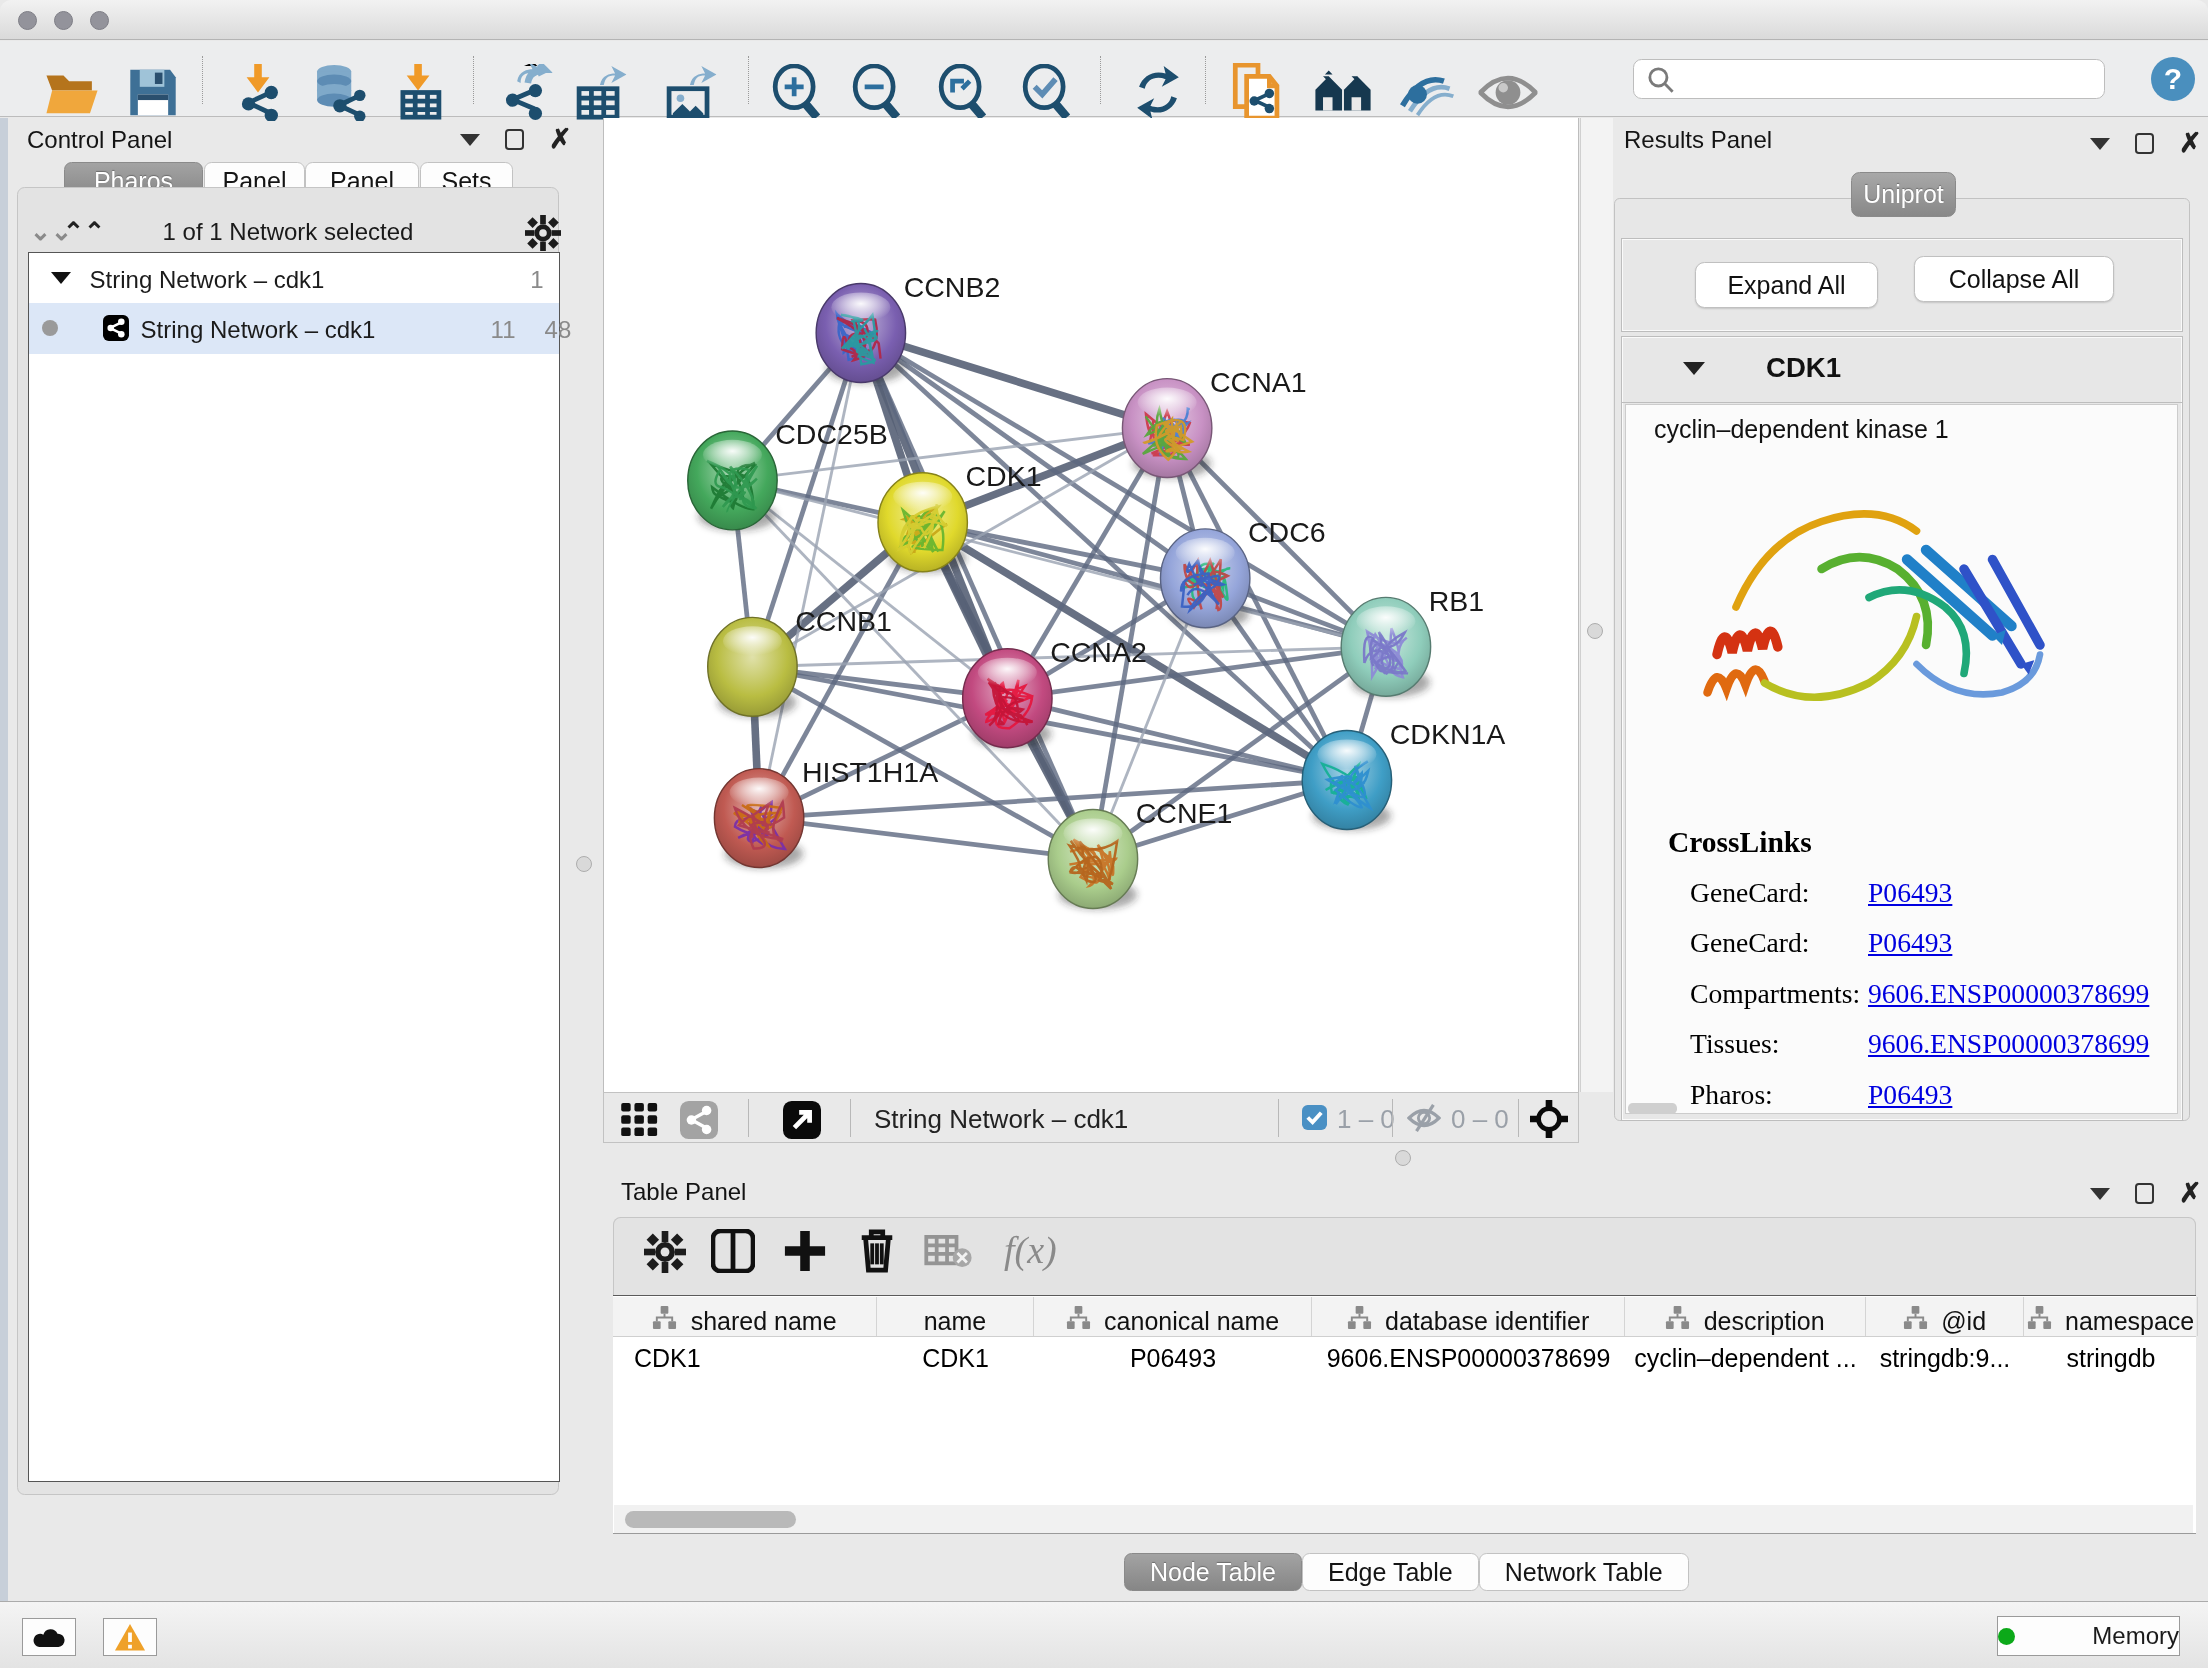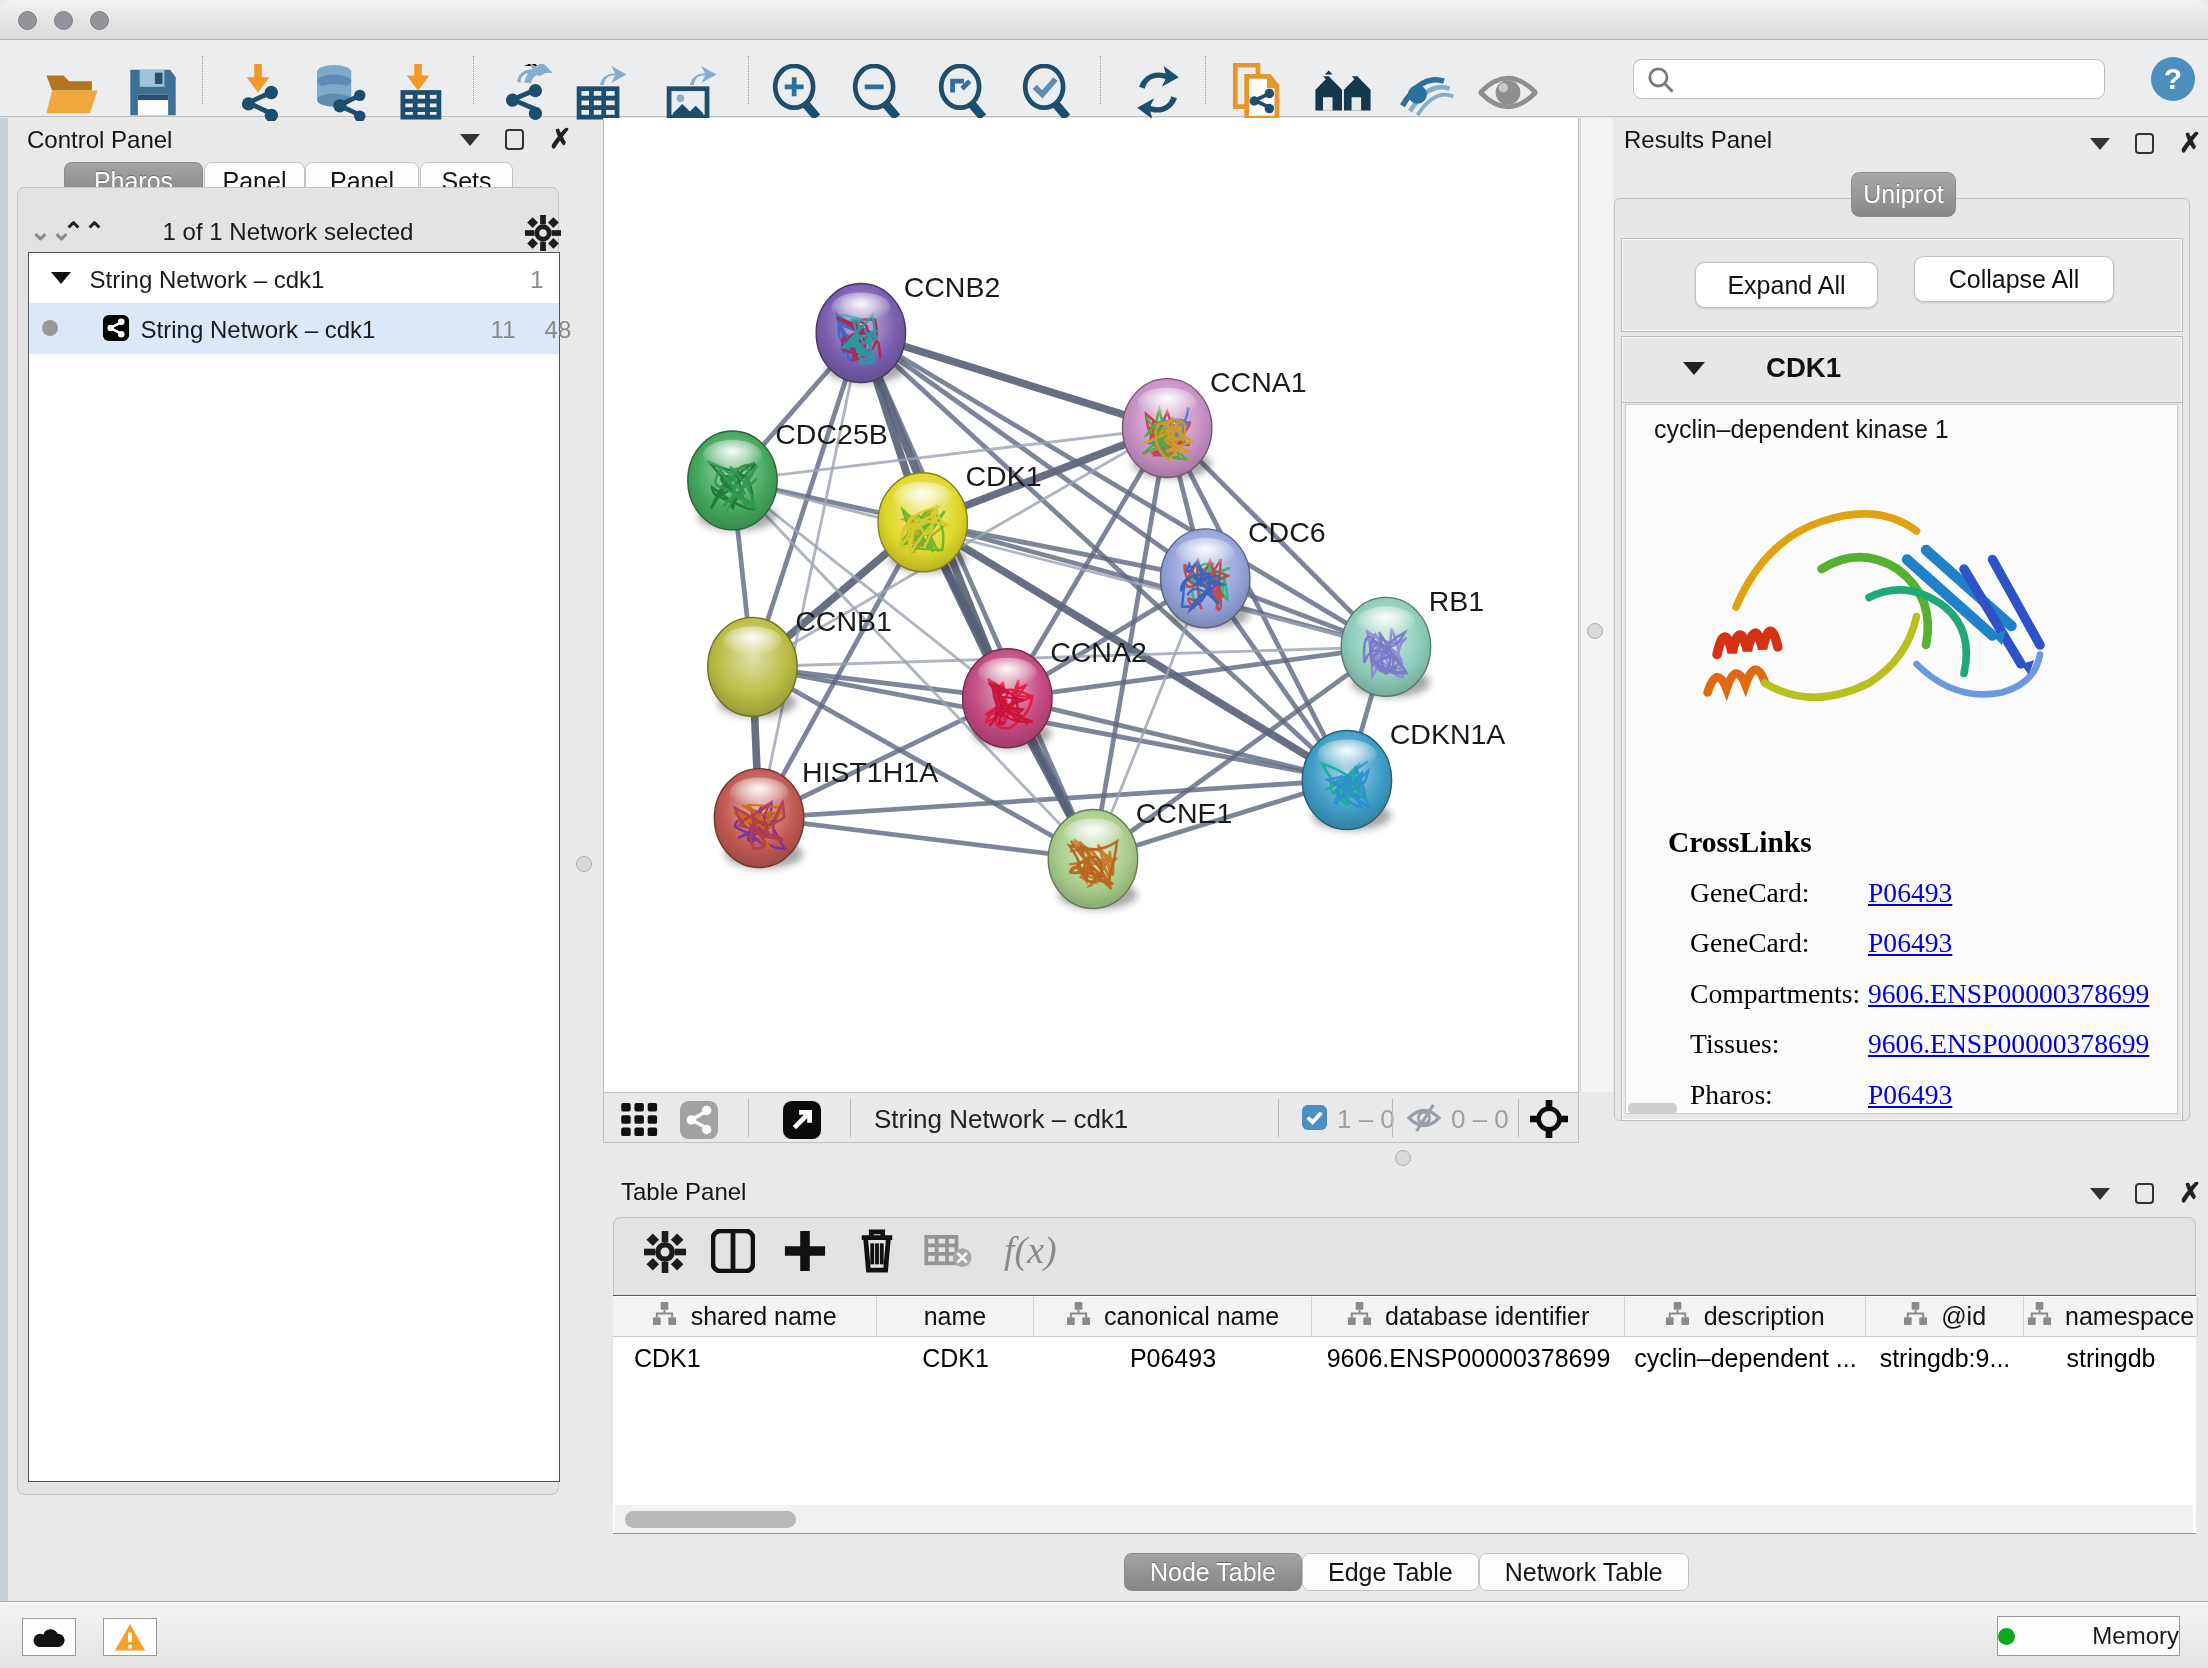--- a/index.html
+++ b/index.html
@@ -55,21 +55,21 @@
 .xl-head{position:absolute;left:1668px;top:826px;font-family:"Liberation Serif",serif;font-weight:bold;font-size:29.5px;color:#000}
 .xl-row{position:absolute;left:1690px;width:476px;height:32px;font-family:"Liberation Serif",serif;font-size:27.6px}
 .xl-label{position:absolute;left:0;color:#000}
 .xl-link{position:absolute;left:178px;color:#0000e0;text-decoration:underline}
 .rp-thumb{position:absolute;left:1628px;top:1103px;width:49px;height:10.5px;background:#cfcfcf;border-radius:4.8px}
 
 .tp-title{position:absolute;left:621px;top:1178px;font-size:24px;color:#141414}
 .tp-toolbar{position:absolute;left:613px;top:1217px;width:1583px;height:78px;background:#e3e3e3;border:1px solid #c6c6c6;border-bottom:none;border-radius:7.6px 7.6px 0 0}
 .tp-table{position:absolute;left:613px;top:1295px;width:1583px;height:239px;background:#fff;border-top:1.9px solid #5a5a5a;border-bottom:1.9px solid #9a9a9a}
 .tp-header{position:absolute;left:613px;top:1297px;width:1583px;height:40px;background:#f3f3f3;border-bottom:1px solid #cfcfcf;display:flex}
-.tp-col{position:relative;height:100%;display:flex;align-items:center;justify-content:center;font-size:25px;color:#111;border-right:1px solid #d4d4d4;flex:none}
+.tp-col{position:relative;height:100%;display:flex;align-items:flex-end;justify-content:center;font-size:25px;color:#111;border-right:1px solid #d4d4d4;flex:none}
 .tp-rowwrap{position:absolute;left:613px;top:1338px;width:1583px;height:40px;display:flex}
 .tp-cell{position:relative;height:100%;display:flex;align-items:center;justify-content:center;font-size:25px;color:#000;flex:none}
 .tp-scroll{position:absolute;left:614px;top:1505px;width:1579px;height:27.6px;background:#f1f1f1}
 .tp-thumb{position:absolute;left:11.4px;top:5.7px;width:171px;height:17px;background:#b9b9b9;border-radius:8.6px}
 .tp-tabs{position:absolute;top:1553px;height:38px;display:flex}
 .hier{display:inline-block;margin-right:13.3px}
 
 .statusbar{position:absolute;left:0;top:1601px;width:2208px;height:68px;background:linear-gradient(#f4f4f4,#e3e3e3);border-top:1.9px solid #ababab}
 .sb-btn{position:absolute;top:16px;width:54px;height:38px;background:#fdfdfd;border:1.9px solid #9a9a9a;display:flex;align-items:center;justify-content:center}
 .mem-btn{position:absolute;left:1997px;top:14.3px;width:183px;height:40px;background:#fdfdfd;border:1.9px solid #9a9a9a;display:flex;align-items:center;justify-content:space-between;gap:11.4px;font-size:24px}

